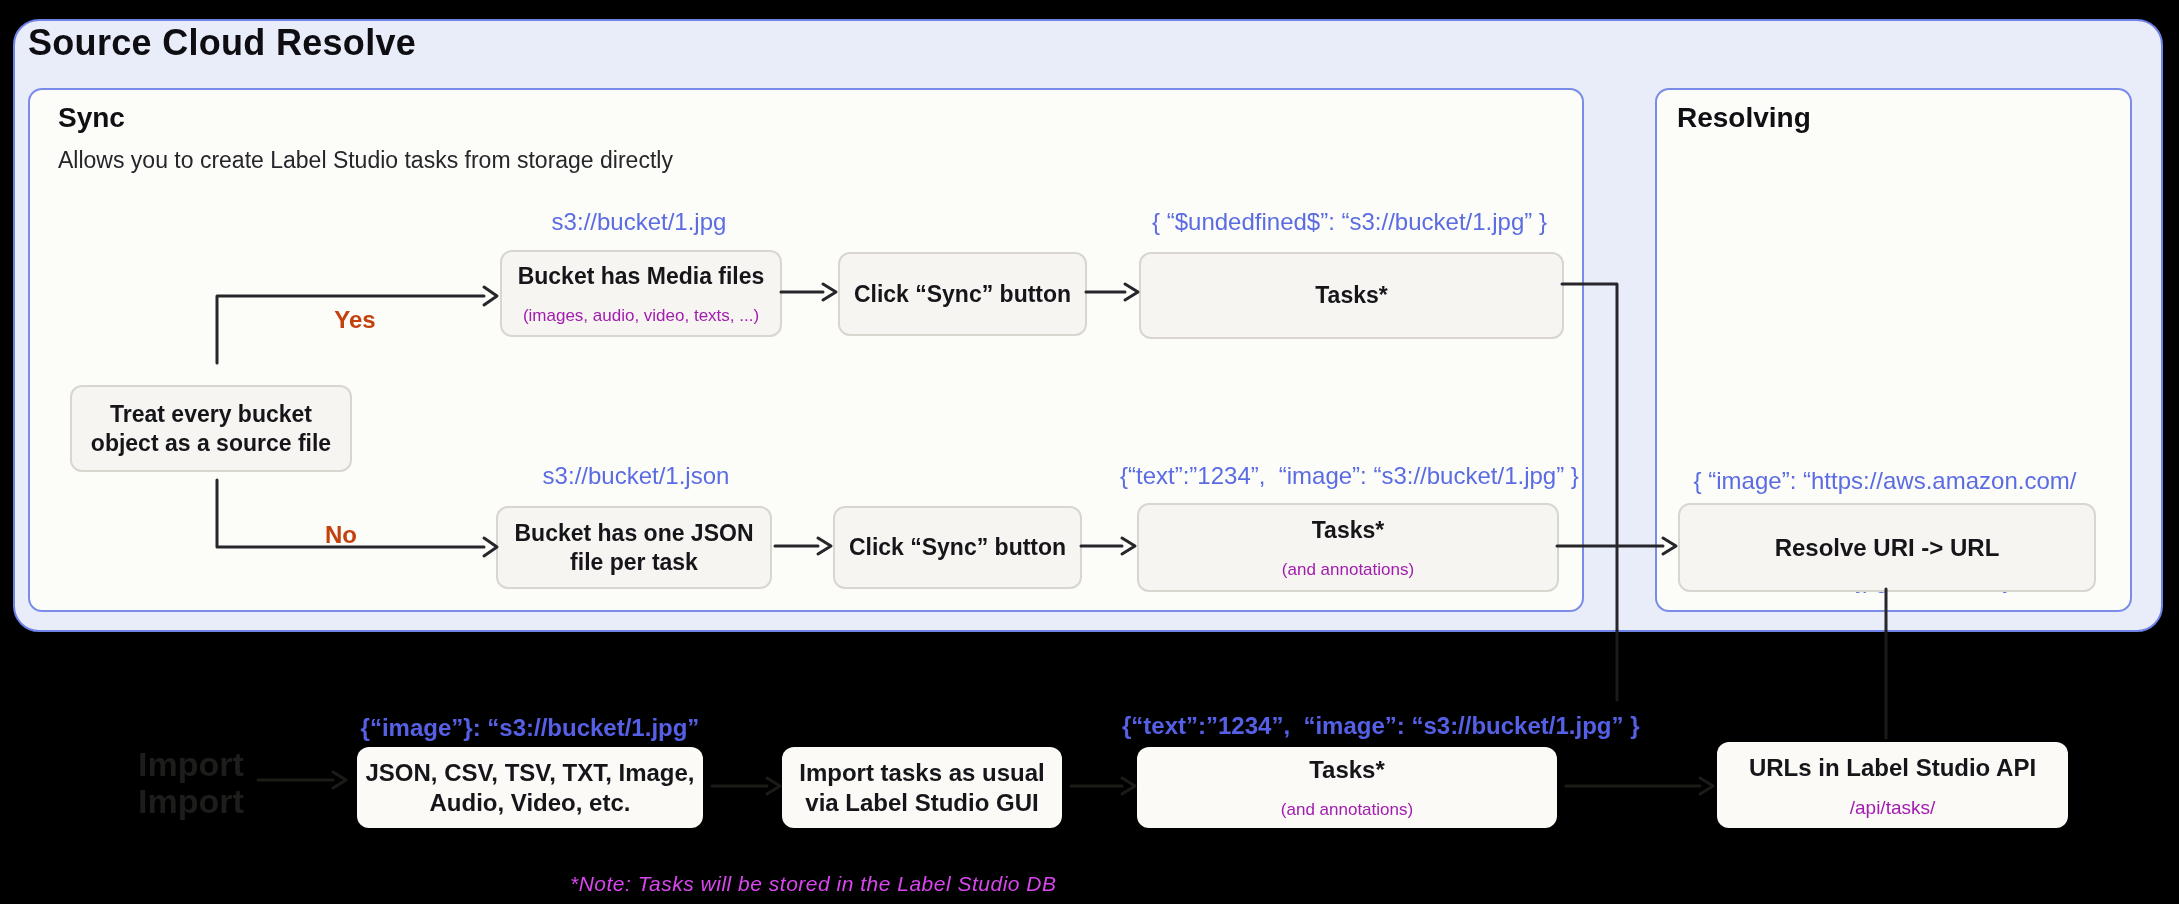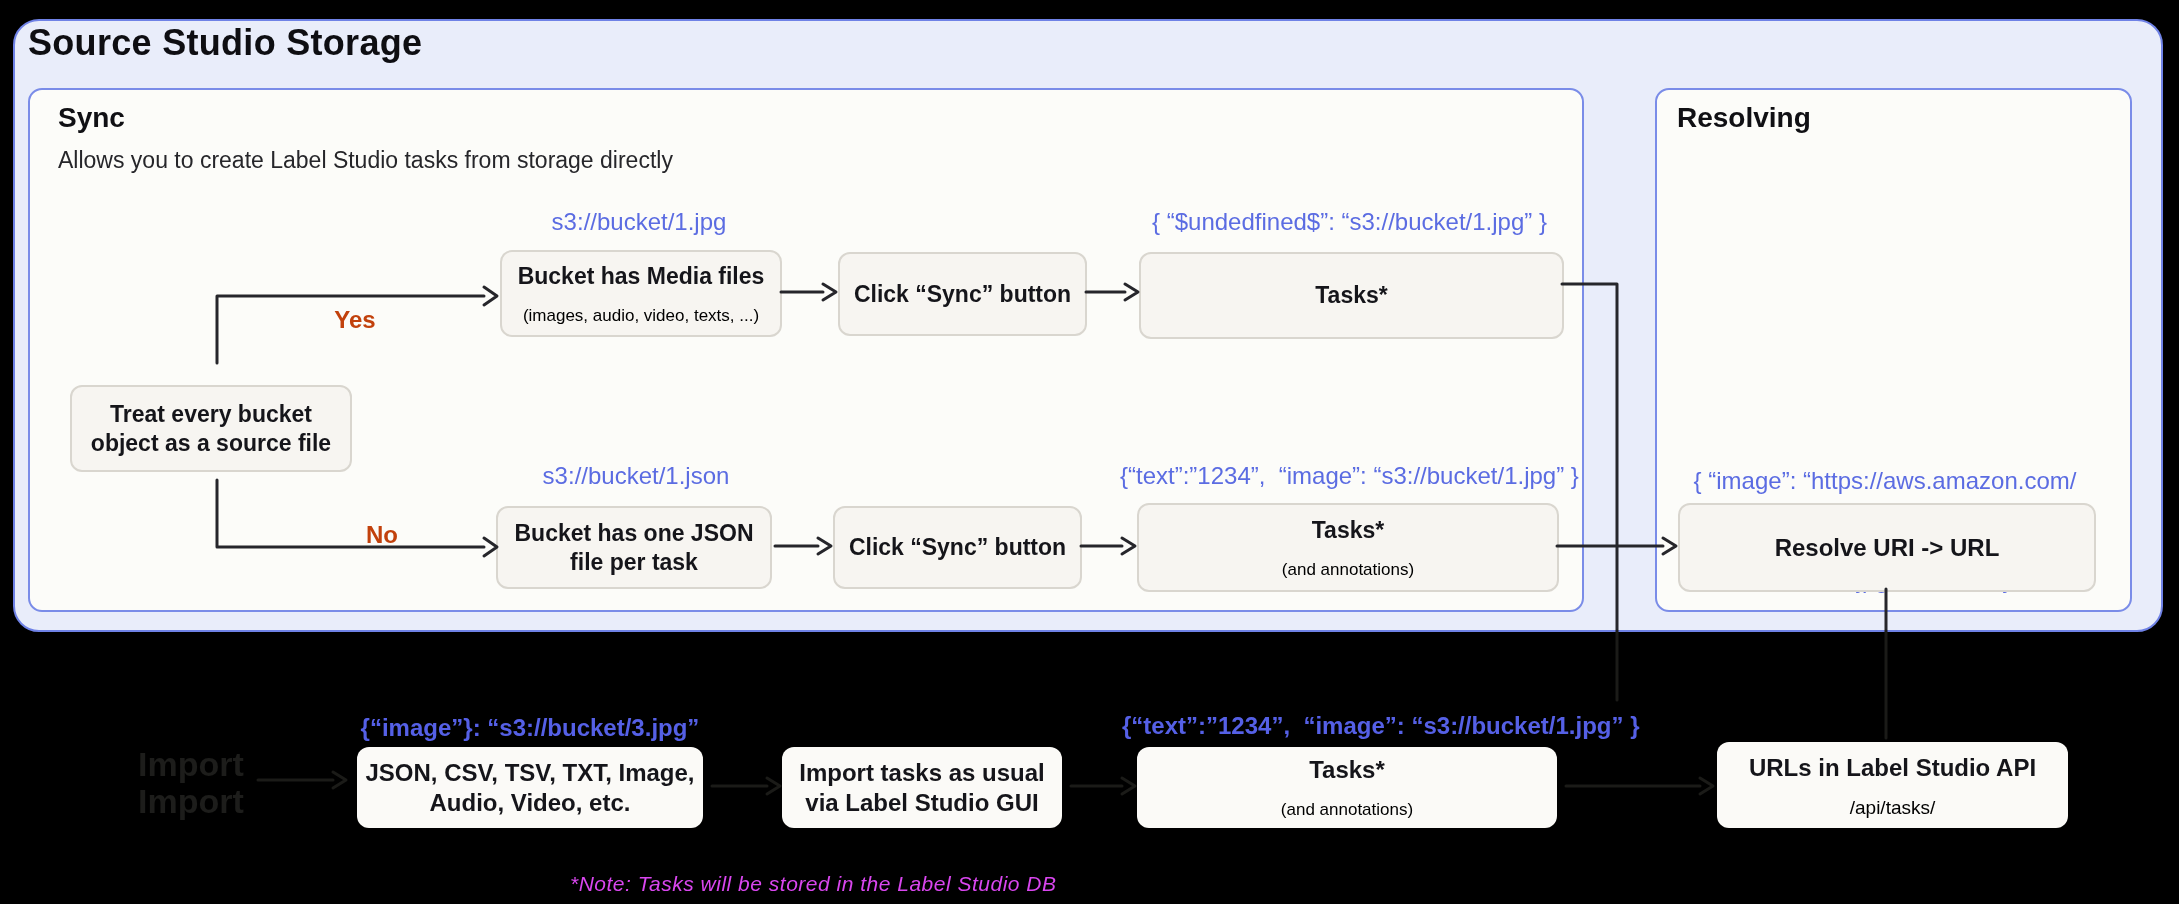--- a/index.html
+++ b/index.html
@@ -9,52 +9,52 @@
   .container{left:13px;top:19px;width:2146px;height:609px;background:#e9edfa;
              border:2px solid #6f82e6;border-radius:26px;}
   .panel{background:#fcfcf9;border:2px solid #7a8ce8;border-radius:14px;}
   .page-title{left:28px;top:22px;font-size:36px;font-weight:700;color:#0e0e12;letter-spacing:.3px;}
   .panel-title{font-size:28px;font-weight:700;color:#101014;}
   .panel-sub{font-size:23px;color:#26262a;line-height:33px;}
   .node{background:#f7f5f1;border:2px solid #d9d6cf;border-radius:12px;
         display:flex;flex-direction:column;align-items:center;justify-content:center;
         text-align:center;}
   .node-title{font-size:23px;font-weight:700;line-height:29px;color:#15151a;}
-  .node-sub{font-size:17px;color:#000000;line-height:21px;margin-top:14px;}
+  .node-sub{font-size:17px;color:#a21caf;line-height:21px;margin-top:14px;}
   .blue-label{font-size:24px;color:#5b6ce2;text-align:center;white-space:pre;font-weight:500;}
   .branch-label{font-size:24px;font-weight:700;color:#c2410c;}
   .dark-box{background:#fbfaf7;border-radius:12px;display:flex;flex-direction:column;
             align-items:center;justify-content:center;text-align:center;}
   .dark-box .node-title{font-size:24px;line-height:30px;}
   .blue-label-dark{font-size:24px;color:#5560e6;text-align:center;white-space:pre;font-weight:600;}
   .ghost{font-size:34px;font-weight:700;line-height:37px;color:#1d1d1b;}
   .note{font-size:21px;font-style:italic;color:#d946ef;letter-spacing:.5px;}
   svg.overlay{position:absolute;left:0;top:0;pointer-events:none;}
 </style>
 </head>
 <body>
 
 <div class="canvas">
 
   <div class="abs container"></div>
-  <div class="abs page-title">Source Studio Storage</div>
+  <div class="abs page-title">Source Cloud Resolve</div>
 
   <div class="abs panel" style="left:28px;top:88px;width:1552px;height:520px;"></div>
   <div class="abs panel-title" style="left:58px;top:102px;">Sync</div>
   <div class="abs panel-sub" style="left:58px;top:144px;">Allows you to create Label Studio tasks from storage directly</div>
 
   <div class="abs panel" style="left:1655px;top:88px;width:473px;height:520px;"></div>
   <div class="abs panel-title" style="left:1677px;top:102px;">Resolving</div>
 
   <div class="abs node" style="left:70px;top:385px;width:278px;height:83px;">
     <div class="node-title">Treat every bucket</div>
     <div class="node-title">object as a source file</div>
   </div>
   <div class="abs branch-label" style="left:329px;top:306px;width:52px;text-align:center;">Yes</div>
-  <div class="abs branch-label" style="left:346px;top:521px;width:52px;text-align:right;">No</div>
+  <div class="abs branch-label" style="left:325px;top:521px;width:52px;text-align:left;">No</div>
 
   <div class="abs blue-label" style="left:500px;top:208px;width:278px;">s3://bucket/1.jpg</div>
   <div class="abs node" style="left:500px;top:250px;width:278px;height:83px;">
     <div class="node-title">Bucket has Media files</div>
     <div class="node-sub">(images, audio, video, texts, ...)</div>
   </div>
   <div class="abs node" style="left:838px;top:252px;width:245px;height:80px;">
     <div class="node-title">Click “Sync” button</div>
   </div>
   <div class="abs blue-label" style="left:1139px;top:208px;width:421px;">{ “$undedfined$”: “s3://bucket/1.jpg” }</div>
@@ -82,21 +82,21 @@
   </div>
   <div class="abs node" style="left:1678px;top:503px;width:414px;height:85px;">
     <div class="node-title" style="font-size:24px;">Resolve URI -&gt; URL</div>
   </div>
 
   <div class="abs ghost" style="left:138px;top:746px;width:140px;">
     <div>Import</div>
     <div>Import</div>
   </div>
 
-  <div class="abs blue-label-dark" style="left:357px;top:714px;width:346px;">{“image”}: “s3://bucket/3.jpg”</div>
+  <div class="abs blue-label-dark" style="left:357px;top:714px;width:346px;">{“image”}: “s3://bucket/1.jpg”</div>
   <div class="abs dark-box" style="left:357px;top:747px;width:346px;height:81px;">
     <div class="node-title" style="font-size:24px;line-height:30px;">JSON, CSV, TSV, TXT, Image,</div>
     <div class="node-title" style="font-size:24px;line-height:30px;">Audio, Video, etc.</div>
   </div>
 
   <div class="abs dark-box" style="left:782px;top:747px;width:280px;height:81px;">
     <div class="node-title" style="font-size:24px;line-height:30px;">Import tasks as usual</div>
     <div class="node-title" style="font-size:24px;line-height:30px;">via Label Studio GUI</div>
   </div>
 

